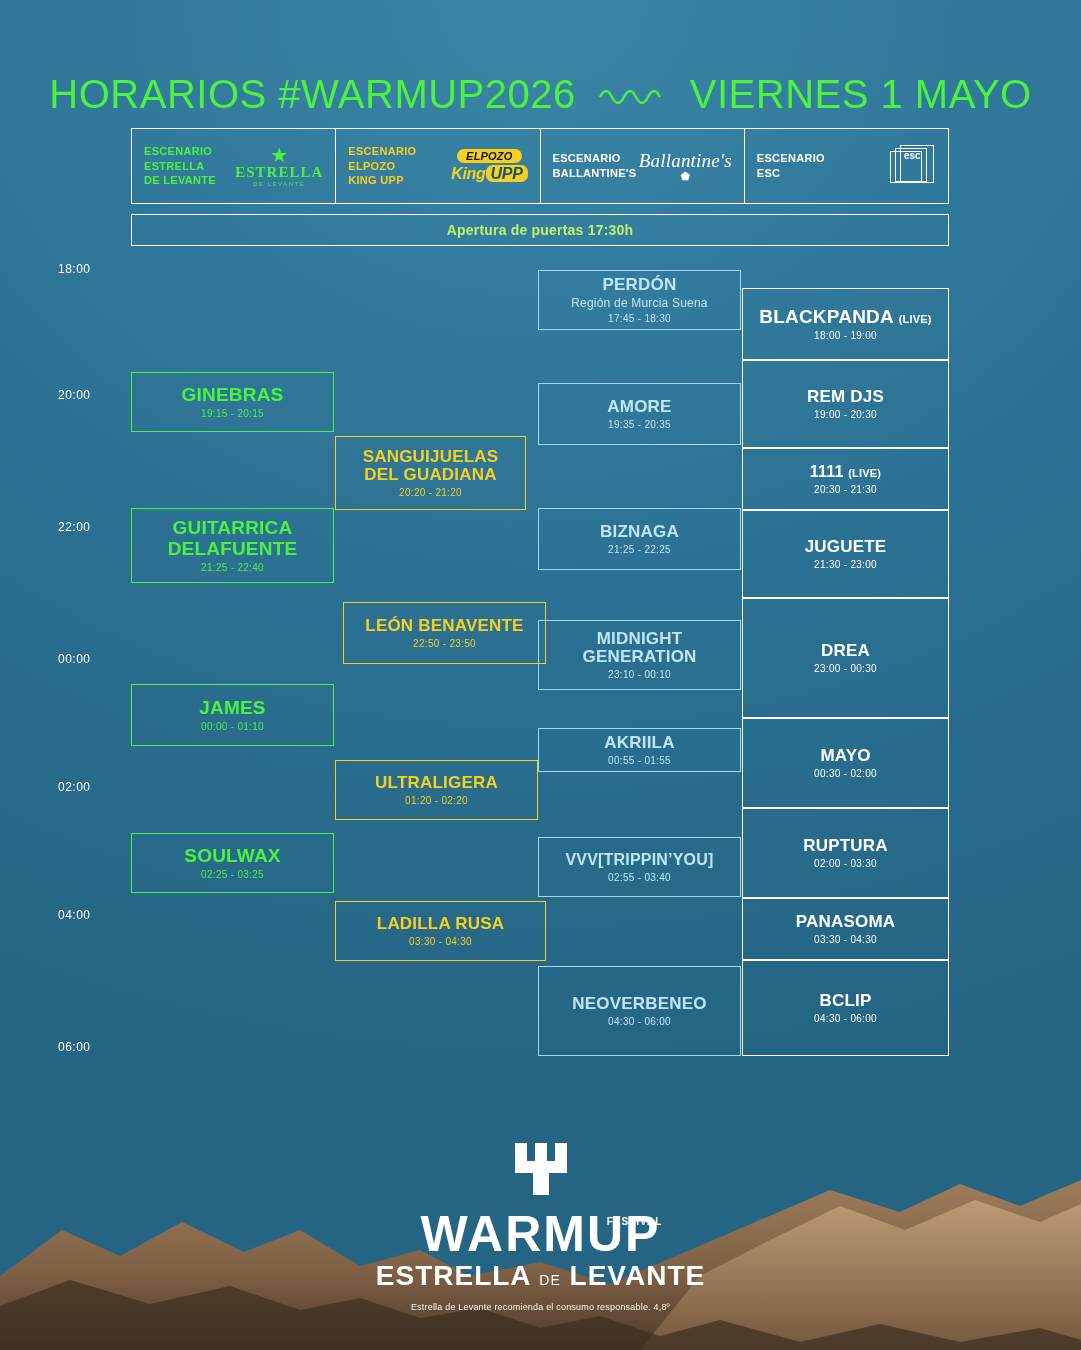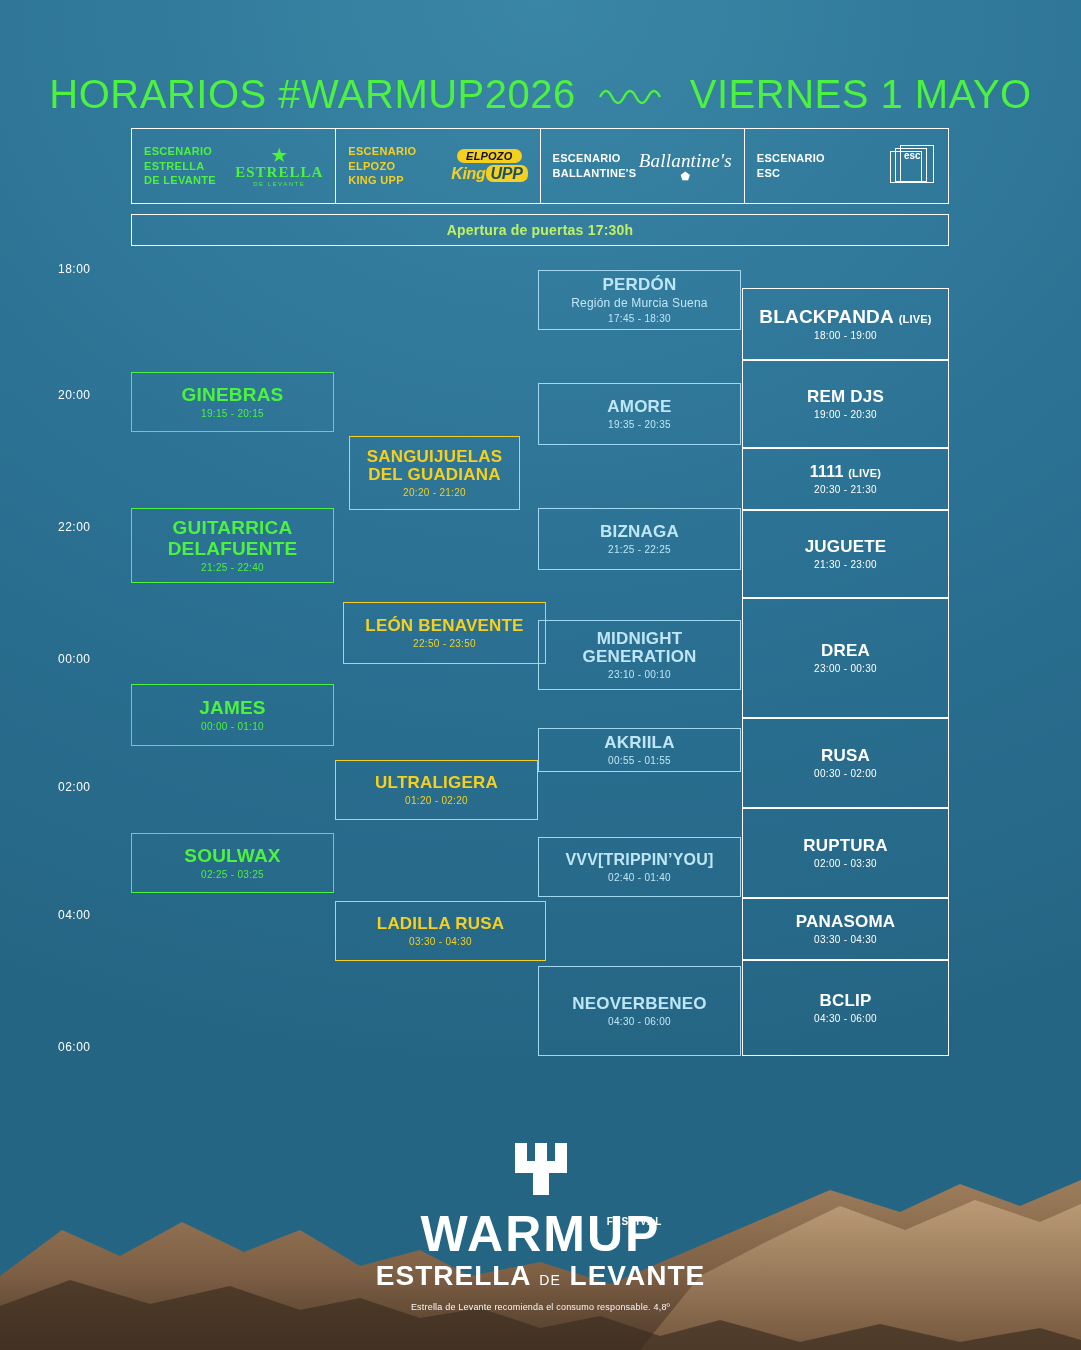--- a/index.html
+++ b/index.html
@@ -209,21 +209,21 @@
     </div>
     <div class="slot c-green" style="left:131px;top:684px;width:203px;height:62px">
       <div class="nm nm-lg">JAMES</div>
       <div class="tm">00:00 - 01:10</div>
     </div>
     <div class="slot c-green" style="left:131px;top:833px;width:203px;height:60px">
       <div class="nm nm-lg">SOULWAX</div>
       <div class="tm">02:25 - 03:25</div>
     </div>
 
-    <div class="slot c-yellow" style="left:349px;top:436px;width:171px;height:74px">
+    <div class="slot c-yellow" style="left:335px;top:436px;width:191px;height:74px">
       <div class="nm nm-md" style="white-space:pre-line">SANGUIJUELAS
 DEL GUADIANA</div>
       <div class="tm">20:20 - 21:20</div>
     </div>
     <div class="slot c-yellow" style="left:343px;top:602px;width:203px;height:62px">
       <div class="nm nm-md">LEÓN BENAVENTE</div>
       <div class="tm">22:50 - 23:50</div>
     </div>
     <div class="slot c-yellow" style="left:335px;top:760px;width:203px;height:60px">
       <div class="nm nm-md">ULTRALIGERA</div>
@@ -251,21 +251,21 @@
       <div class="nm nm-md" style="white-space:pre-line">MIDNIGHT
 GENERATION</div>
       <div class="tm">23:10 - 00:10</div>
     </div>
     <div class="slot c-blue" style="left:538px;top:728px;width:203px;height:44px">
       <div class="nm nm-md">AKRIILA</div>
       <div class="tm">00:55 - 01:55</div>
     </div>
     <div class="slot c-blue" style="left:538px;top:837px;width:203px;height:60px">
       <div class="nm nm-sm">VVV[TRIPPIN’YOU]</div>
-      <div class="tm">02:40 - 01:40</div>
+      <div class="tm">02:55 - 03:40</div>
     </div>
     <div class="slot c-blue" style="left:538px;top:966px;width:203px;height:90px">
       <div class="nm nm-md">NEOVERBENEO</div>
       <div class="tm">04:30 - 06:00</div>
     </div>
 
     <div class="slot c-white" style="left:742px;top:288px;width:207px;height:72px">
       <div class="nm nm-lg">
         <span>BLACKPANDA</span>
         <span class="live">(LIVE)</span>
@@ -285,21 +285,21 @@
     </div>
     <div class="slot c-white" style="left:742px;top:510px;width:207px;height:88px">
       <div class="nm nm-md">JUGUETE</div>
       <div class="tm">21:30 - 23:00</div>
     </div>
     <div class="slot c-white" style="left:742px;top:598px;width:207px;height:120px">
       <div class="nm nm-md">DREA</div>
       <div class="tm">23:00 - 00:30</div>
     </div>
     <div class="slot c-white" style="left:742px;top:718px;width:207px;height:90px">
-      <div class="nm nm-md">RUSA</div>
+      <div class="nm nm-md">MAYO</div>
       <div class="tm">00:30 - 02:00</div>
     </div>
     <div class="slot c-white" style="left:742px;top:808px;width:207px;height:90px">
       <div class="nm nm-md">RUPTURA</div>
       <div class="tm">02:00 - 03:30</div>
     </div>
     <div class="slot c-white" style="left:742px;top:898px;width:207px;height:62px">
       <div class="nm nm-md">PANASOMA</div>
       <div class="tm">03:30 - 04:30</div>
     </div>

